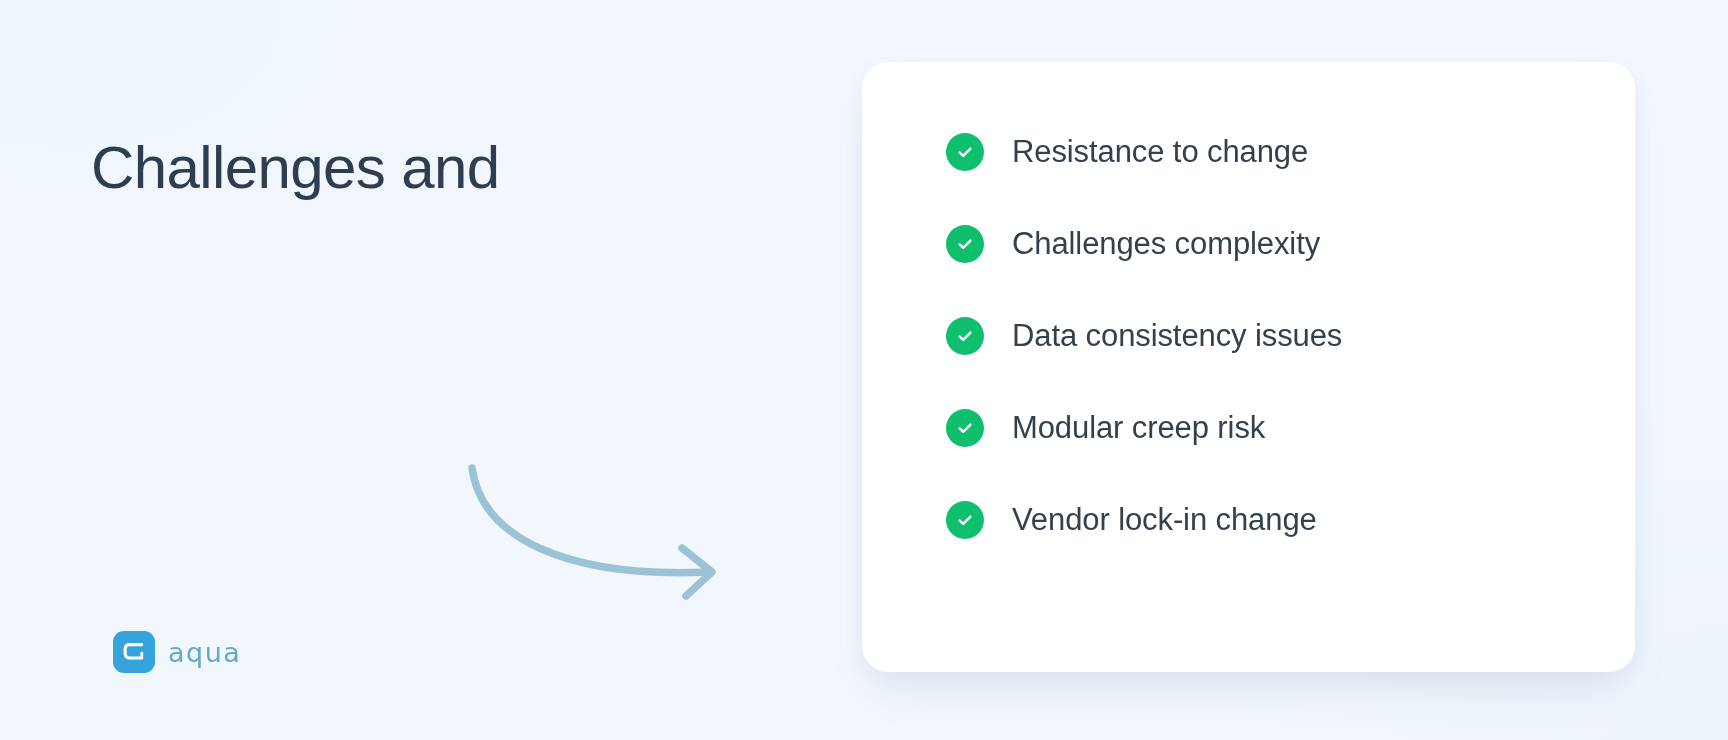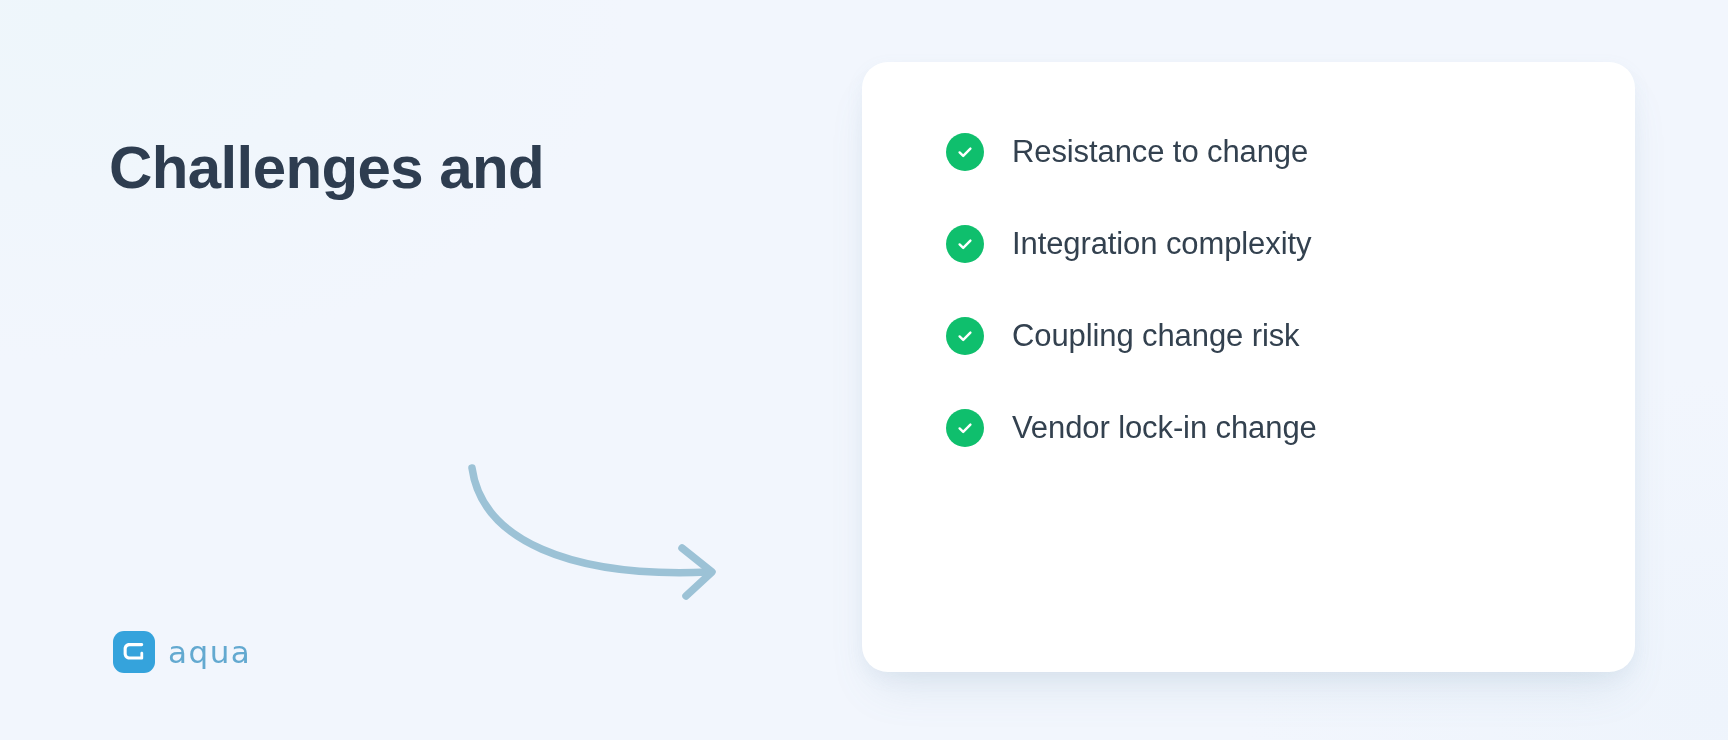--- a/index.html
+++ b/index.html
@@ -29,25 +29,25 @@
 
   .stage {
     position:absolute;
     inset:0;
   }
 
   
 
   .headline {
     position:absolute;
-    left:109px;
+    left:91px;
     top:128px;
     width:640px;
     font-size:60px;
-    font-weight:700;
+    font-weight:400;
     line-height:80px;
     letter-spacing:-0.6px;
     color:#2e3d50;
   }
   .headline .hl-line { display:block; white-space:nowrap; }
 
   
   .arrow-wrap {
     position:absolute;
     left:430px;
@@ -72,21 +72,21 @@
     height:42px;
     border-radius:11px;
     background:#35a3dc;
     display:flex;
     align-items:center;
     justify-content:center;
     flex:0 0 auto;
   }
   .logo-mark svg { display:block; }
   .logo-word {
-    font-size:31px;
+    font-size:27px;
     font-weight:400;
     letter-spacing:1.5px;
     color:#63a9d0;
     line-height:1;
     font-family:"DejaVu Sans", sans-serif;
   }
 
   
 
   .card {
@@ -187,31 +187,39 @@
         </span>
         <span class="check-label">Resistance to change</span>
       </li>
 
       <li class="check-item">
         <span class="check-icon">
           <svg width="20" height="20" viewBox="0 0 20 20" fill="none" xmlns="http://www.w3.org/2000/svg" aria-hidden="true">
             <path d="M4.6 10.4 L8.2 13.9 L15.4 6.6" stroke="#ffffff" stroke-width="2.4" stroke-linecap="round" stroke-linejoin="round"></path>
           </svg>
         </span>
-        <span class="check-label">Integration complexity</span>
-      </li>
-
-
-      <li class="check-item">
-        <span class="check-icon">
-          <svg width="20" height="20" viewBox="0 0 20 20" fill="none" xmlns="http://www.w3.org/2000/svg" aria-hidden="true">
-            <path d="M4.6 10.4 L8.2 13.9 L15.4 6.6" stroke="#ffffff" stroke-width="2.4" stroke-linecap="round" stroke-linejoin="round"></path>
-          </svg>
-        </span>
-        <span class="check-label">Coupling change risk</span>
+        <span class="check-label">Challenges complexity</span>
+      </li>
+
+      <li class="check-item">
+        <span class="check-icon">
+          <svg width="20" height="20" viewBox="0 0 20 20" fill="none" xmlns="http://www.w3.org/2000/svg" aria-hidden="true">
+            <path d="M4.6 10.4 L8.2 13.9 L15.4 6.6" stroke="#ffffff" stroke-width="2.4" stroke-linecap="round" stroke-linejoin="round"></path>
+          </svg>
+        </span>
+        <span class="check-label">Data consistency issues</span>
+      </li>
+
+      <li class="check-item">
+        <span class="check-icon">
+          <svg width="20" height="20" viewBox="0 0 20 20" fill="none" xmlns="http://www.w3.org/2000/svg" aria-hidden="true">
+            <path d="M4.6 10.4 L8.2 13.9 L15.4 6.6" stroke="#ffffff" stroke-width="2.4" stroke-linecap="round" stroke-linejoin="round"></path>
+          </svg>
+        </span>
+        <span class="check-label">Modular creep risk</span>
       </li>
 
       <li class="check-item">
         <span class="check-icon">
           <svg width="20" height="20" viewBox="0 0 20 20" fill="none" xmlns="http://www.w3.org/2000/svg" aria-hidden="true">
             <path d="M4.6 10.4 L8.2 13.9 L15.4 6.6" stroke="#ffffff" stroke-width="2.4" stroke-linecap="round" stroke-linejoin="round"></path>
           </svg>
         </span>
         <span class="check-label">Vendor lock-in change</span>
       </li>

